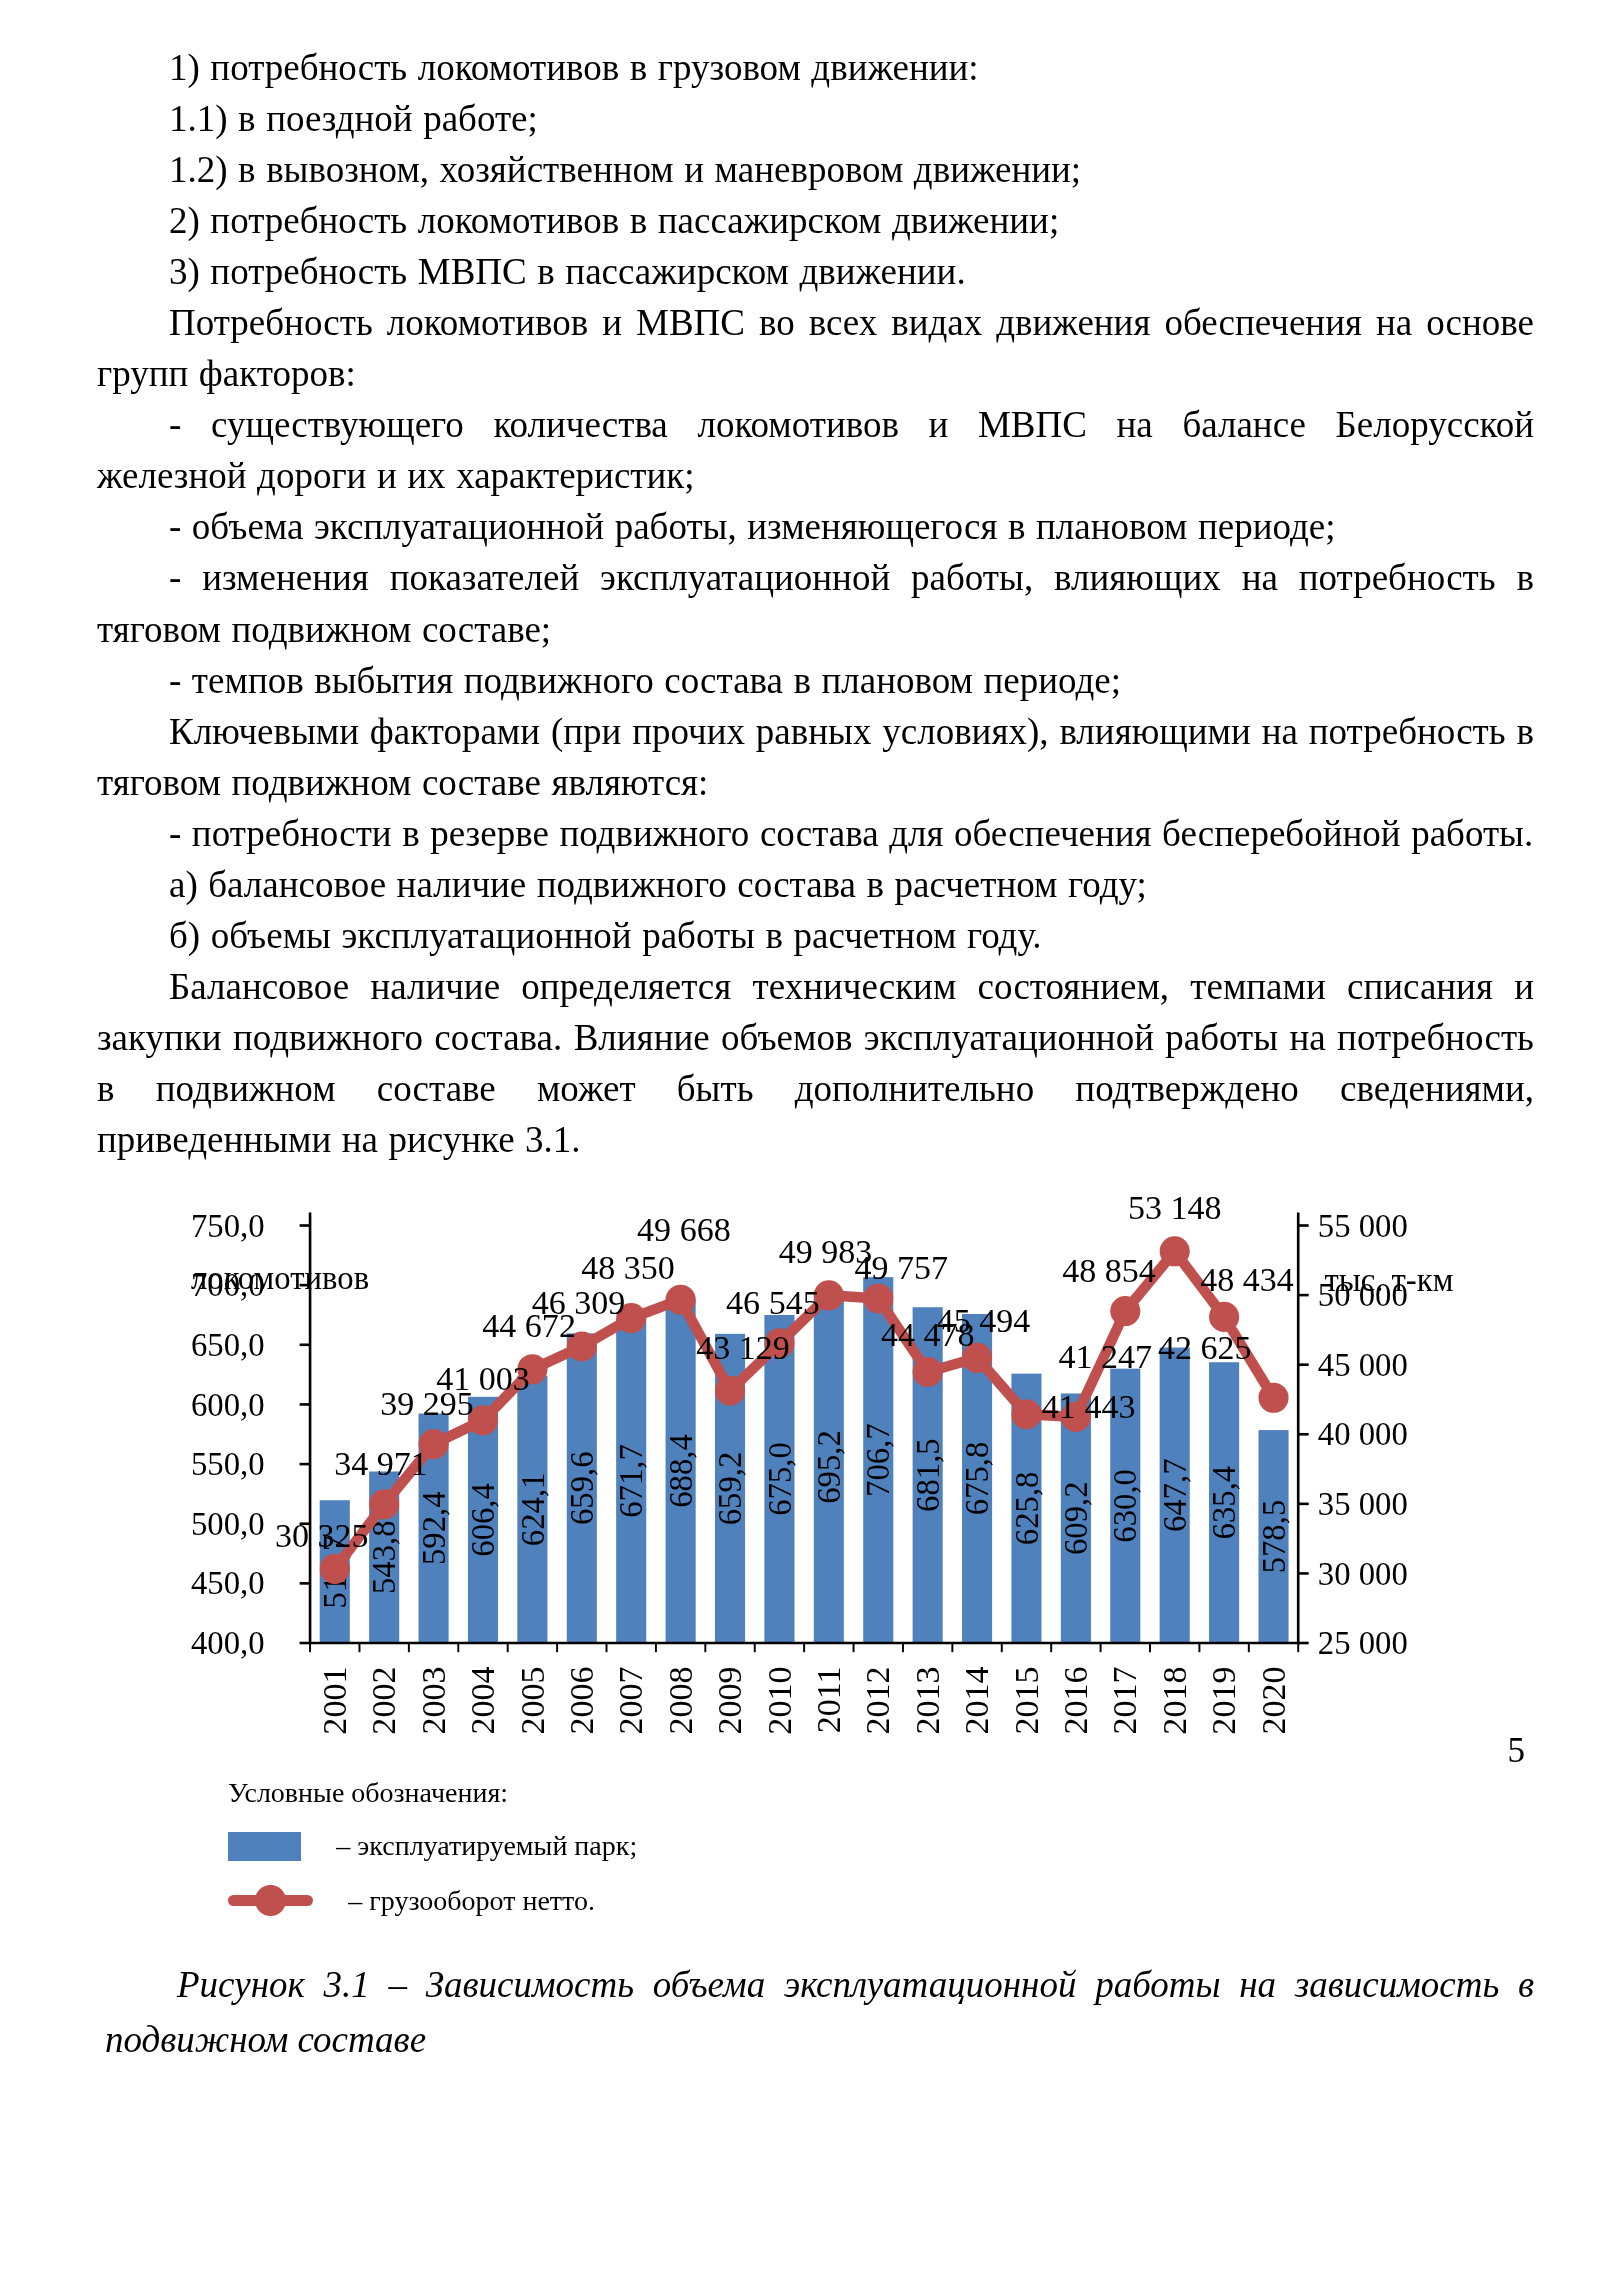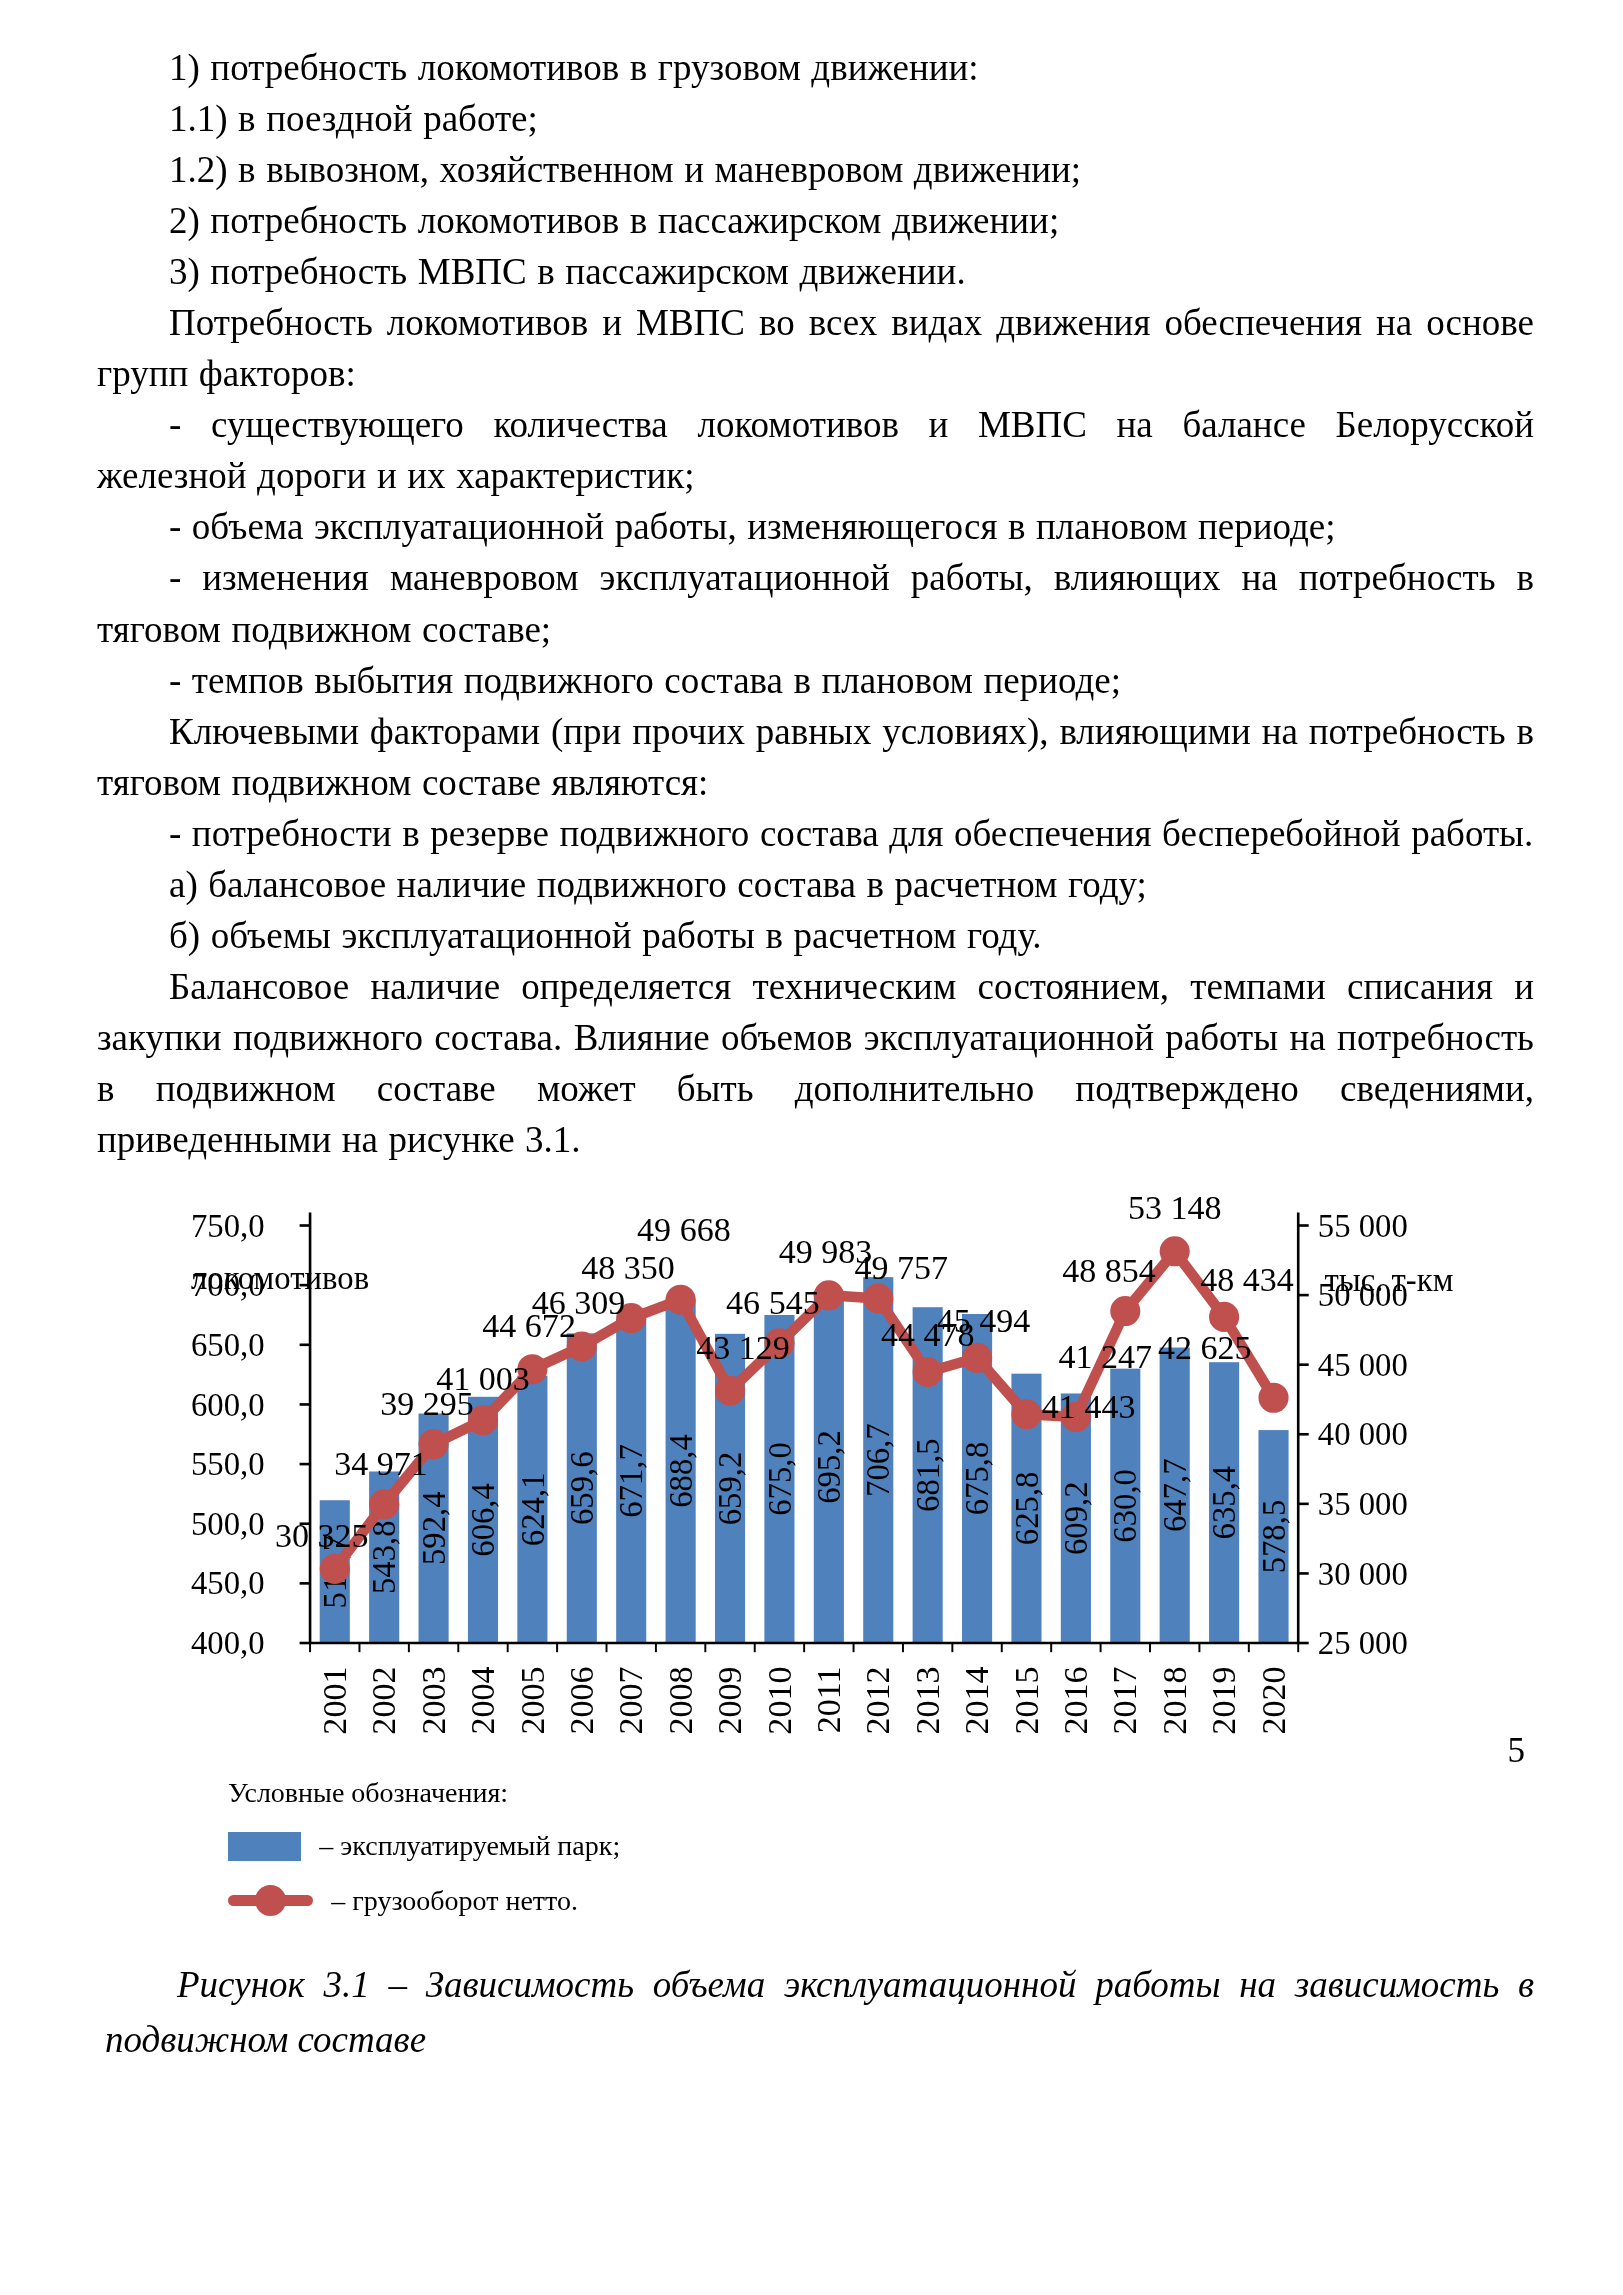--- a/index.html
+++ b/index.html
@@ -6,21 +6,21 @@
   body{width:1623px;height:2295px;overflow:hidden;color:#000;
        font-family:"Liberation Serif","DejaVu Serif",serif;}
   .page{box-sizing:border-box;width:1623px;height:1889px;padding:42px 89px 0 97px;position:relative;}
   p.body{font-size:37px;line-height:1.38;margin:0;text-align:justify;text-indent:72px;
          word-spacing:1.3px;}
   .chart-block{margin-top:31px;}
   #chart-svg{display:block;margin-left:56px;}
   #chart-svg text{font-family:"Liberation Serif","DejaVu Serif",serif;fill:#000;}
   .legend{margin:6.5px 0 0 131px;font-size:28px;line-height:1.0;}
   .legend-title{margin-bottom:25px;}
-  .legend-row{display:flex;align-items:center;margin-bottom:26px;}
+  .legend-row{display:flex;align-items:center;margin-bottom:26px;gap:17px;}
   .legend-label{margin-left:18.3px;}
   .swatch-bar{display:inline-block;width:73px;height:29px;}
   .swatch-line{display:inline-block;width:85px;height:11.8px;border-radius:5.9px;position:relative;}
   .swatch-line .dot{position:absolute;left:27px;top:-9.8px;width:31px;height:31px;border-radius:50%;}
   p.caption{font-size:37px;line-height:1.5;font-style:italic;margin:42px 0 0 8px;
             text-align:justify;text-indent:72px;}
   .page-number{position:absolute;right:98px;bottom:118px;font-size:35px;}
 </style>
 </head>
 <body>
@@ -28,21 +28,21 @@
 <div class="page">
 
   <p class="body">1) потребность локомотивов в грузовом движении:</p>
   <p class="body">1.1) в поездной работе;</p>
   <p class="body">1.2) в вывозном, хозяйственном и маневровом движении;</p>
   <p class="body">2) потребность локомотивов в пассажирском движении;</p>
   <p class="body">3) потребность МВПС в пассажирском движении.</p>
   <p class="body">Потребность локомотивов и МВПС во всех видах движения обеспечения на основе групп факторов:</p>
   <p class="body">- существующего количества локомотивов и МВПС на балансе Белорусской железной дороги и их характеристик;</p>
   <p class="body">- объема эксплуатационной работы, изменяющегося в плановом периоде;</p>
-  <p class="body">- изменения маневровом эксплуатационной работы, влияющих на потребность в тяговом подвижном составе;</p>
+  <p class="body">- изменения показателей эксплуатационной работы, влияющих на потребность в тяговом подвижном составе;</p>
   <p class="body">- темпов выбытия подвижного состава в плановом периоде;</p>
   <p class="body">Ключевыми факторами (при прочих равных условиях), влияющими на потребность в тяговом подвижном составе являются:</p>
   <p class="body">- потребности в резерве подвижного состава для обеспечения бесперебойной работы.</p>
   <p class="body">а) балансовое наличие подвижного состава в расчетном году;</p>
   <p class="body">б) объемы эксплуатационной работы в расчетном году.</p>
   <p class="body">Балансовое наличие определяется техническим состоянием, темпами списания и закупки подвижного состава. Влияние объемов эксплуатационной работы на потребность в подвижном составе может быть дополнительно подтверждено сведениями, приведенными на рисунке 3.1.</p>
 
   <div class="chart-block">
     <svg id="chart-svg" width="1335" height="576" viewBox="0 0 2040 880">
         <rect x="254.75" y="464.8039999999999" width="46" height="218.19600000000008" fill="#4F81BD"></rect>

